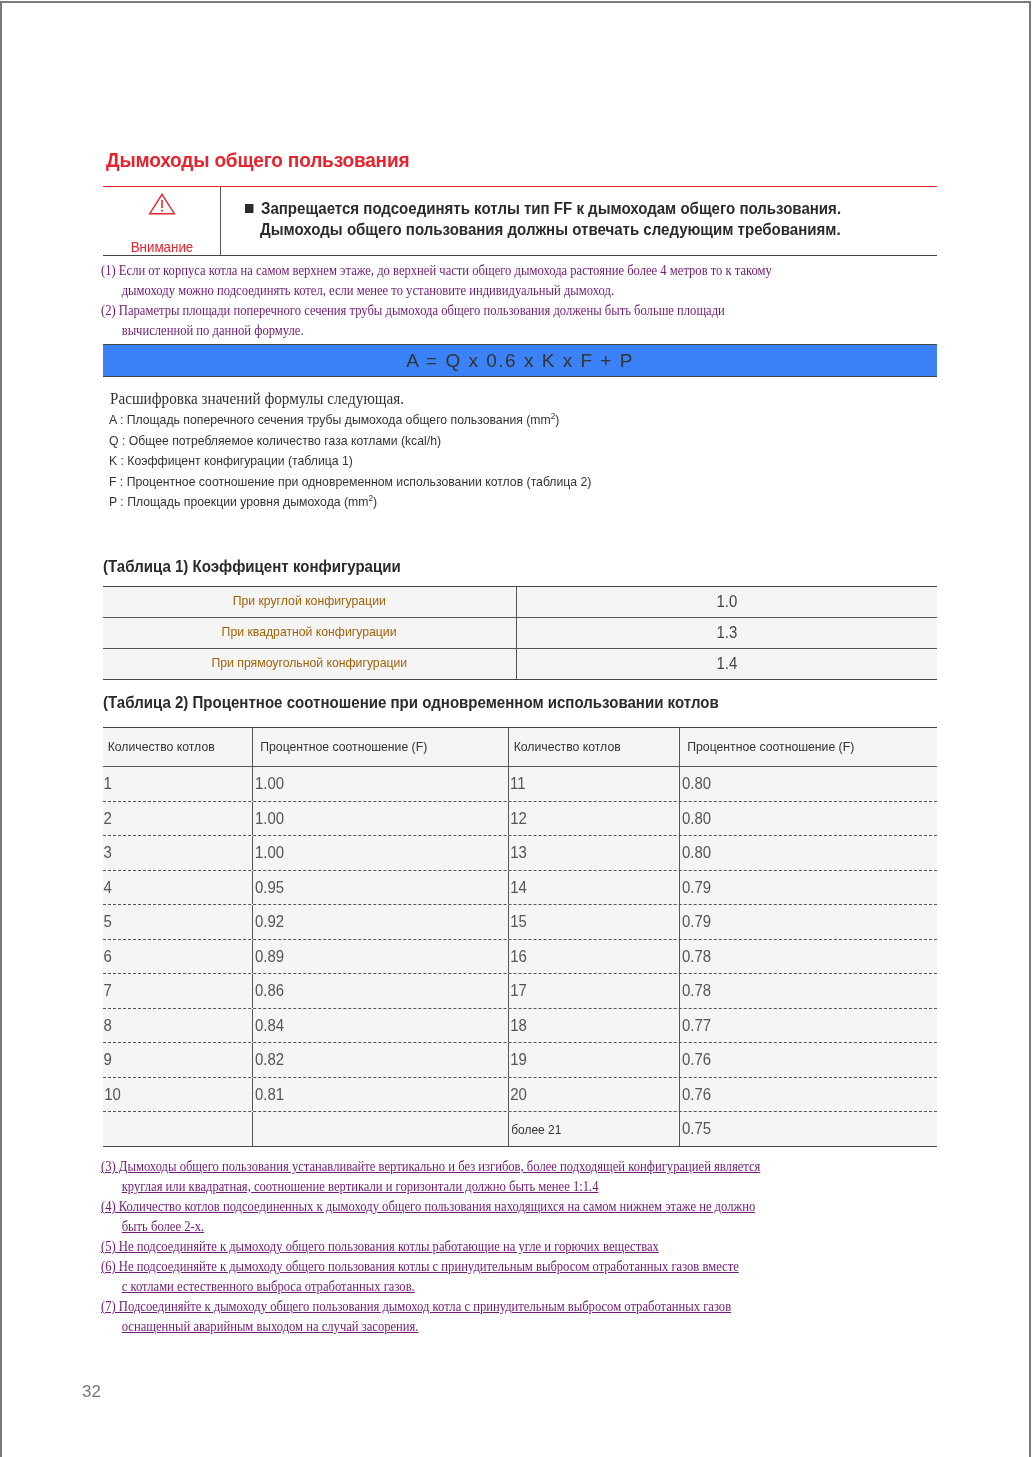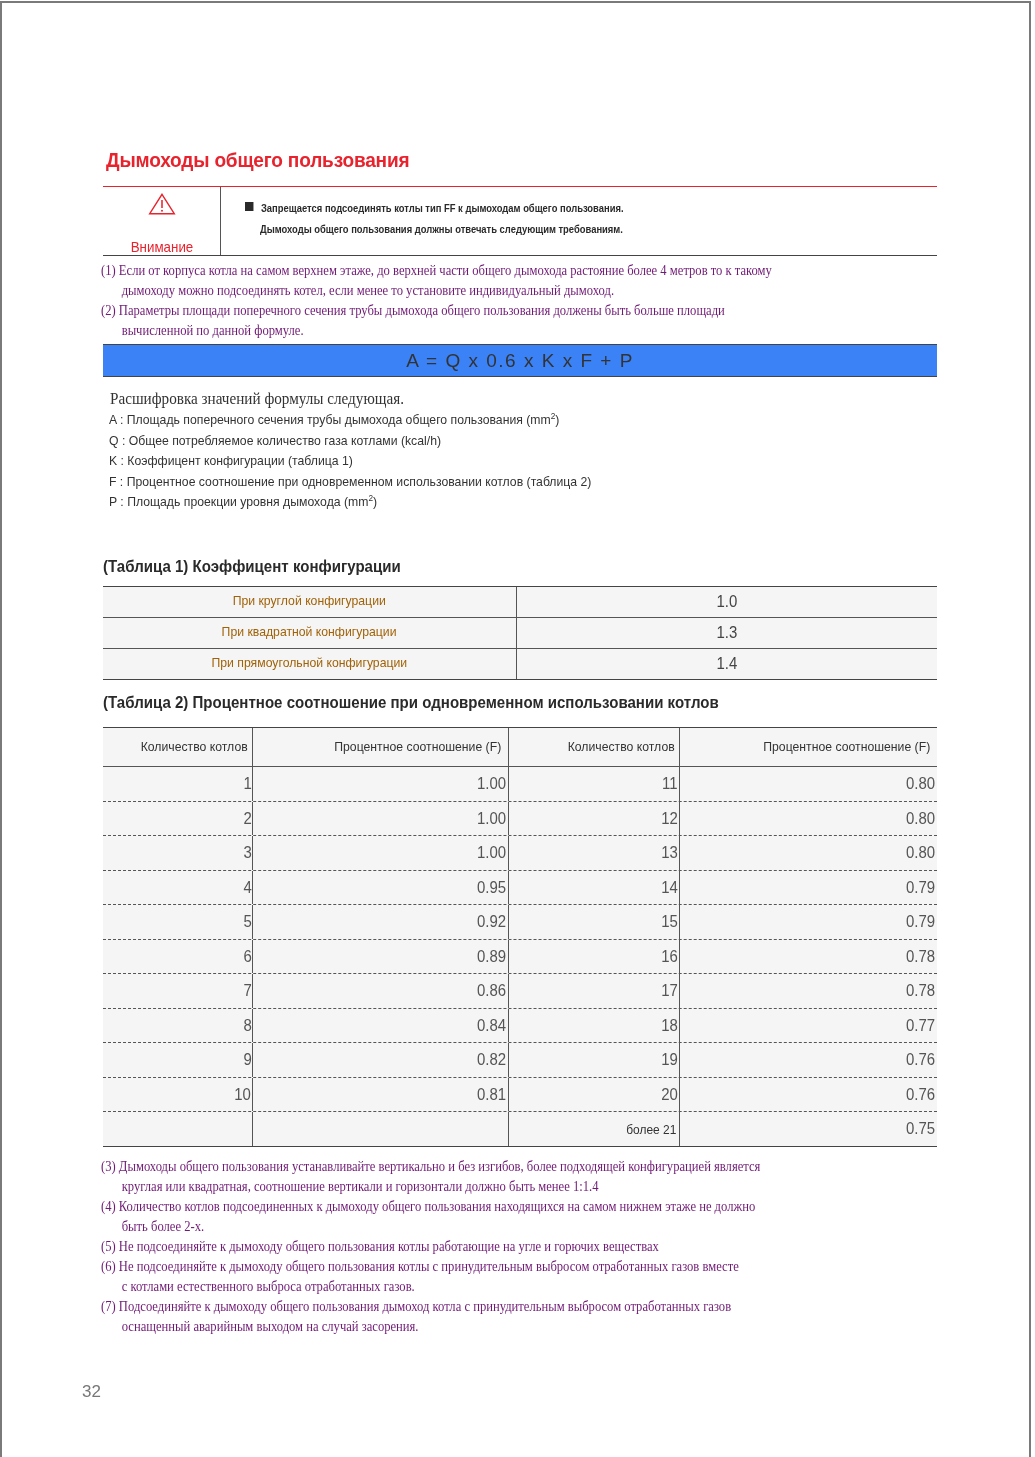--- a/index.html
+++ b/index.html
@@ -19,21 +19,21 @@
     position: absolute; left: 103px; top: 186px; width: 834px; height: 68px;
     border-top: 1.5px solid #e8232d; border-bottom: 1.5px solid #444;
     display: flex;
   }
   .warn-left {
     width: 118px; border-right: 1px solid #555; display: flex; flex-direction: column;
     align-items: center; justify-content: center; padding-top: 6px; box-sizing: border-box; gap: 23px;
   }
   .warn-left svg { width: 42px; height: 34px; }
   .warn-label { font-family: "Liberation Sans", sans-serif; font-size: 14.5px; color: #e8232d; margin-top: 1px; transform: scaleX(0.92); }
-  .warn-right { padding: 11px 0 0 24px; font-family: "Liberation Sans", sans-serif; font-weight: bold; font-size: 10px; color: #2a2a2a; line-height: 21px; }
+  .warn-right { padding: 11px 0 0 24px; font-family: "Liberation Sans", sans-serif; font-weight: bold; font-size: 16px; color: #2a2a2a; line-height: 21px; }
   .warn-right .line { transform: scaleX(0.94); transform-origin: left; white-space: nowrap; }
   .warn-right .line2 { padding-left: 16px; }
   .bullet-sq { display: inline-block; width: 9px; height: 9px; background: #2a2a2a; margin-right: 8px; vertical-align: 1px; }
 
   .para-block { position: absolute; left: 101px; font-family: "Liberation Serif", serif; font-size: 14px; color: #701a75; line-height: 20px; }
   .para-block .item { white-space: nowrap; transform: scaleX(0.9); transform-origin: left; }
   .para-block .cont { padding-left: 23px; }
 
   .formula {
     position: absolute; left: 103px; top: 344px; width: 834px; height: 31px;
@@ -52,21 +52,21 @@
   .t1 .row { display: flex; height: 30px; background: #f5f5f5; border-bottom: 1px solid #555; }
   .t1 .row:last-child { border-bottom: none; }
   .t1 .c1 { width: 413px; border-right: 1px solid #555; text-align: center; font-family: "Liberation Sans", sans-serif; font-size: 13.3px; color: #a16207; line-height: 28px; }
   .t1 .c1 span { display: inline-block; transform: scaleX(0.92); }
   .t1 .c2 { flex: 1; text-align: center; font-family: "Liberation Sans", sans-serif; font-size: 17px; color: #444; line-height: 30px; }
 
   .t2 { position: absolute; left: 103px; top: 727px; width: 834px; border-top: 1.5px solid #444; border-bottom: 1.5px solid #444; background: #f5f5f5; }
   .t2 .hrow { display: flex; height: 38px; border-bottom: 1px solid #555; }
   .t2 .row { display: flex; height: 33.5px; border-bottom: 1px dashed #555; }
   .t2 .row:last-child { border-bottom: none; }
-  .t2 .cell { text-align: right; border-right: 1px solid #555; box-sizing: border-box; }
+  .t2 .cell { text-align: left; border-right: 1px solid #555; box-sizing: border-box; }
   .t2 .cell:last-child { border-right: none; }
   .t2 .w1 { width: 150px; } .t2 .w2 { width: 256px; } .t2 .w3 { width: 171px; } .t2 .w4 { flex: 1; }
   .t2 .hrow .cell { font-family: "Liberation Sans", sans-serif; font-size: 13.3px; color: #333; line-height: 38px; }
   .t2 .hrow .cell span, .t2 .small span { display: inline-block; transform: scaleX(0.92); }
   .t2 .row .cell { font-family: "Liberation Sans", sans-serif; font-size: 17px; color: #555; line-height: 33px; }
   .t2 .row .cell.small { font-size: 13px; color: #333; line-height: 36px; }
   .num { display: inline-block; transform: scaleX(0.88); }
 
   .pagenum { position: absolute; left: 82px; top: 1382px; font-family: "Liberation Sans", sans-serif; font-size: 17px; color: #777; }
 </style>
@@ -197,21 +197,21 @@
       </div>
       <div class="row">
         <div class="cell w1"><span class="num"></span></div>
         <div class="cell w2"><span class="num"></span></div>
         <div class="cell w3 small"><span>более 21</span></div>
         <div class="cell w4"><span class="num">0.75</span></div>
       </div>
     </div>
 </div>
 
-<div class="para-block" style="top:1157px;">
+<div class="para-block" style="top:1157px;text-decoration:underline;">
   <div class="item">(3) Дымоходы общего пользования устанавливайте вертикально и без изгибов, более подходящей конфигурацией является</div>
   <div class="item cont">круглая или квадратная, соотношение вертикали и горизонтали должно быть менее 1:1.4</div>
   <div class="item">(4) Количество котлов  подсоединенных к дымоходу общего пользования находящихся на самом нижнем этаже не должно</div>
   <div class="item cont">быть более 2-х.</div>
   <div class="item">(5) Не подсоединяйте к дымоходу общего пользования котлы работающие на угле и горючих веществах</div>
   <div class="item">(6) Не подсоединяйте к дымоходу общего пользования котлы с принудительным выбросом отработанных газов вместе</div>
   <div class="item cont">с котлами естественного выброса отработанных газов.</div>
   <div class="item">(7) Подсоединяйте к дымоходу общего пользования дымоход котла с принудительным выбросом отработанных газов</div>
   <div class="item cont">оснащенный аварийным выходом на случай засорения.</div>
 </div>

